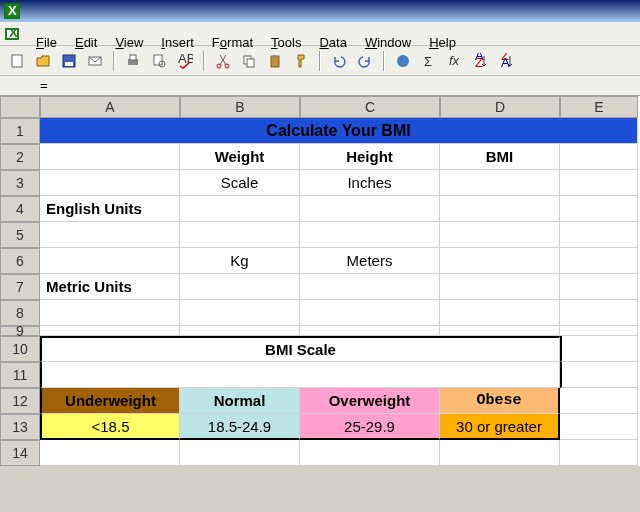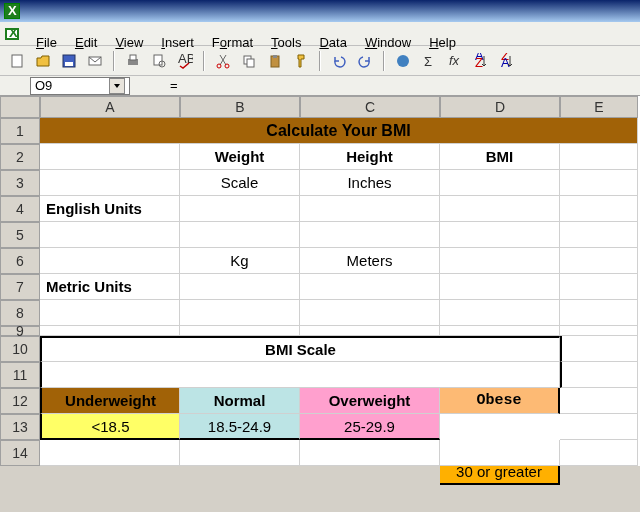--- a/index.html
+++ b/index.html
@@ -25,21 +25,21 @@
   .colh { height:22px; background:#d8d4cc; border:1px solid #a0a0a0; display:flex; align-items:center; justify-content:center; font-size:14px; color:#333;}
   .cA{width:140px;} .cB{width:120px;} .cC{width:140px;} .cD{width:120px;} .cE{width:78px;}
   .rows { display:flex; }
   .rowh-col { width:40px; }
   .rowh { height:26px; background:#d8d4cc; border:1px solid #a0a0a0; display:flex; align-items:center; justify-content:center; font-size:14px; color:#333;}
   .cells { }
   .row { display:flex; height:26px; }
   .cell { border-right:1px solid #d0d0d0; border-bottom:1px solid #d0d0d0; height:26px; display:flex; align-items:center; padding:0 6px; font-size:15px; background:#fff;}
   .bold{font-weight:bold;}
   .center{justify-content:center;}
-  .title-row{ background:#a16207; font-weight:bold; font-size:16px; justify-content:center;text-align:right;}
+  .title-row{ background:#1d4ed8; font-weight:bold; font-size:16px; justify-content:center;text-align:right;}
   .btop{border-top:2px solid #000;}
   .bbot{border-bottom:2px solid #000;}
   .bleft{border-left:2px solid #000;}
   .bright{border-right:2px solid #000;}
 </style>
 </head>
 <body>
 
 <div class="titlebar">
   <div class="app-icon">
@@ -175,28 +175,20 @@
   <div class="tb-btn">
       <svg width="16" height="16">
         <text x="2" y="7" font-size="7" fill="#c00">Z</text>
         <text x="2" y="14" font-size="7" fill="#00a">A</text>
         <path d="M11 3 L11 13 M9 11 L11 13 L13 11" stroke="#333" fill="none"></path>
       </svg>
     </div>
 </div>
 
 <div class="formula-bar">
-  <div class="namebox">
-    <span>O9</span>
-    <div class="namebox-dd">
-        <svg width="8" height="8">
-          <path d="M1 2 L7 2 L4 6 Z" fill="#000"></path>
-        </svg>
-      </div>
-  </div>
   <span class="eq">=</span>
 </div>
 
 <div class="grid-area">
   <div class="col-headers">
     <div class="corner"></div>
     <div class="colh cA">A</div>
     <div class="colh cB">B</div>
     <div class="colh cC">C</div>
     <div class="colh cD">D</div>
@@ -304,21 +296,21 @@
         <div class="cell cB bold center" id="nm12" style="background: rgb(188, 228, 229);">Normal</div>
         <div class="cell cC bold center" id="ow12" style="background: rgb(255, 160, 206);">Overweight</div>
         <div class="cell cD bold center bright" id="ob12" style="background: #fdba74; font-family: Liberation Mono, monospace;">Obese</div>
         <div class="cell cE"></div>
       </div>
 
       <div class="row">
         <div class="cell cA center bleft bbot" id="uw13" style="background: rgb(255, 255, 102);">&lt;18.5</div>
         <div class="cell cB center bbot" id="nm13" style="background: rgb(188, 228, 229);">18.5-24.9</div>
         <div class="cell cC center bbot" id="ow13" style="background: rgb(255, 160, 206);">25-29.9</div>
-        <div class="cell cD center bbot bright" id="ob13" style="background: rgb(255, 176, 0); margin-top: 45px;">30 or greater</div>
+        <div class="cell cD center bbot bright" id="ob13" style="background: rgb(255, 176, 0);">30 or greater</div>
         <div class="cell cE"></div>
       </div>
 
       <div class="row">
         <div class="cell cA"></div>
         <div class="cell cB"></div>
         <div class="cell cC"></div>
         <div class="cell cD"></div>
         <div class="cell cE"></div>
       </div>

